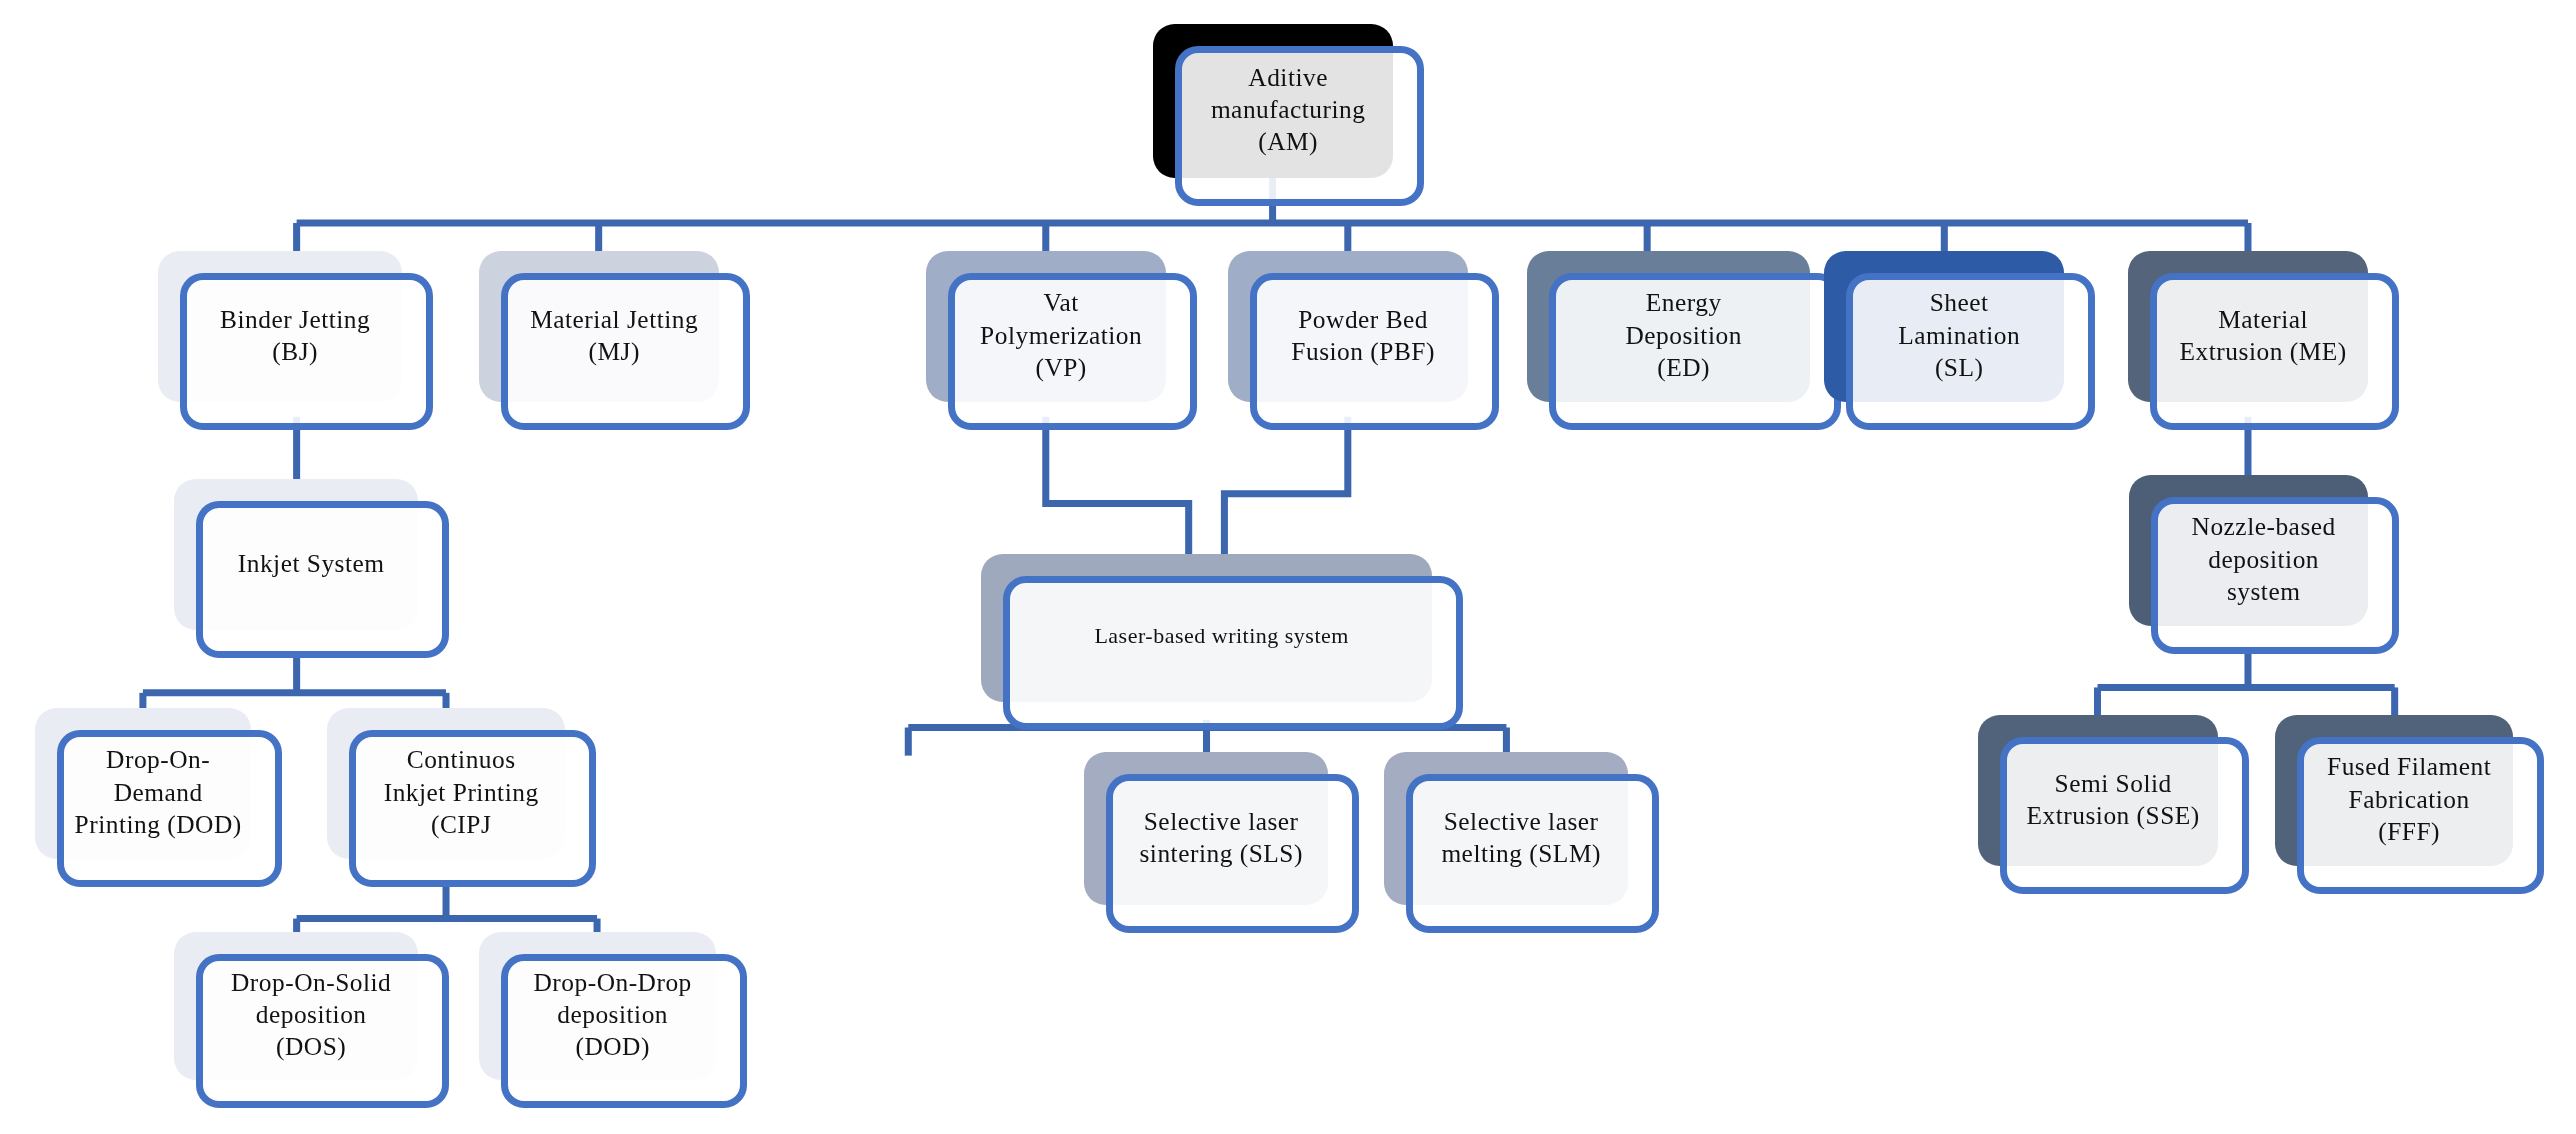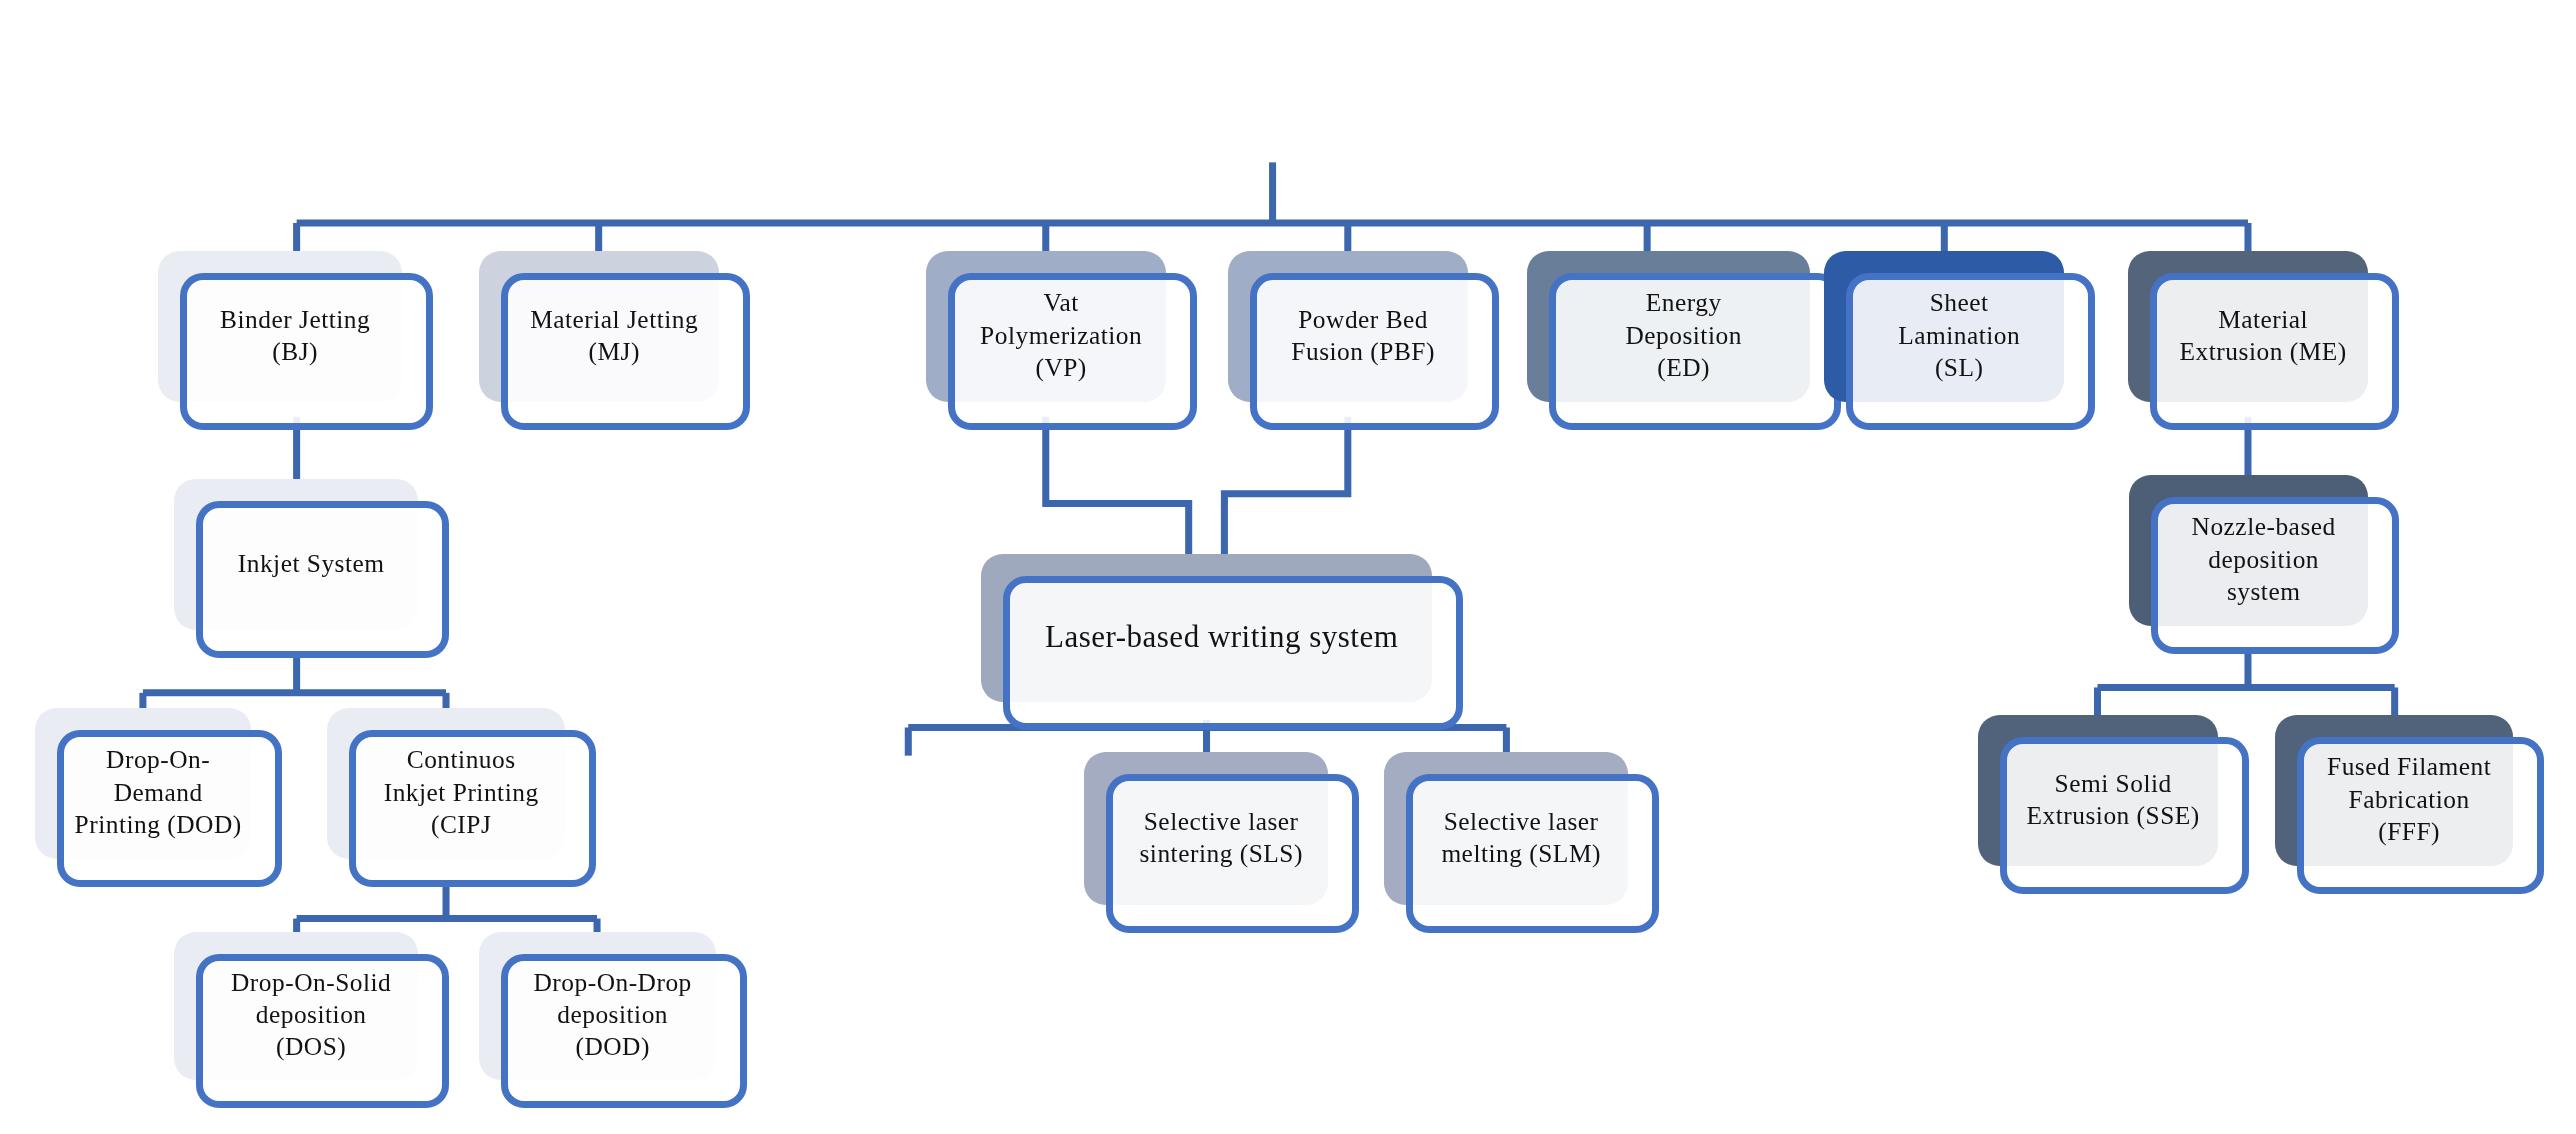--- a/index.html
+++ b/index.html
@@ -26,21 +26,21 @@
     border:7.6px solid var(--border,#4472c4);
     border-radius:23px;
   }
   .node .label{
     position:absolute;left:-13px;top:-18.4px;right:9.7px;bottom:15px;
     display:flex;align-items:center;justify-content:center;
     text-align:center;
     white-space:pre-line;
     font-size:25.4px;line-height:1.27;letter-spacing:0.5px;color:#121212;
   }
-  .node.wide .label{font-size:31px;}
+  .node.wide .label{font-size:22px;}
 </style>
 </head>
 <body>
 
 <div class="canvas">
 
   <svg class="connectors" width="2576" height="1134" viewBox="0 0 4759 2095">
     <path d="M2351 300 V412"></path>
     <path d="M548 412 H4153"></path>
     <path d="M548 412 V476"></path>
@@ -66,20 +66,27 @@
     <path d="M1678 1344 V1396"></path>
     <path d="M2229 1344 V1396"></path>
     <path d="M2783 1344 V1396"></path>
     <path d="M4153 770 V880"></path>
     <path d="M4153 1200 V1270"></path>
     <path d="M3875 1270 H4424"></path>
     <path d="M3875 1270 V1330"></path>
     <path d="M4424 1270 V1330"></path>
   </svg>
 
+  <div class="node" style="left:1175px;top:46px;width:249px;height:160px;">
+    <span class="back" style="background: rgb(0, 0, 0);"></span>
+    <span class="front"></span>
+    <span class="label">Aditive
+manufacturing
+(AM)</span>
+  </div>
 
   <div class="node" style="left:180px;top:273px;width:253px;height:157px;">
     <span class="back" style="background: rgb(233, 236, 242);"></span>
     <span class="front"></span>
     <span class="label">Binder Jetting
 (BJ)</span>
   </div>
 
   <div class="node" style="left:501px;top:273px;width:249px;height:157px;">
     <span class="back" style="background: rgb(204, 211, 222);"></span>

